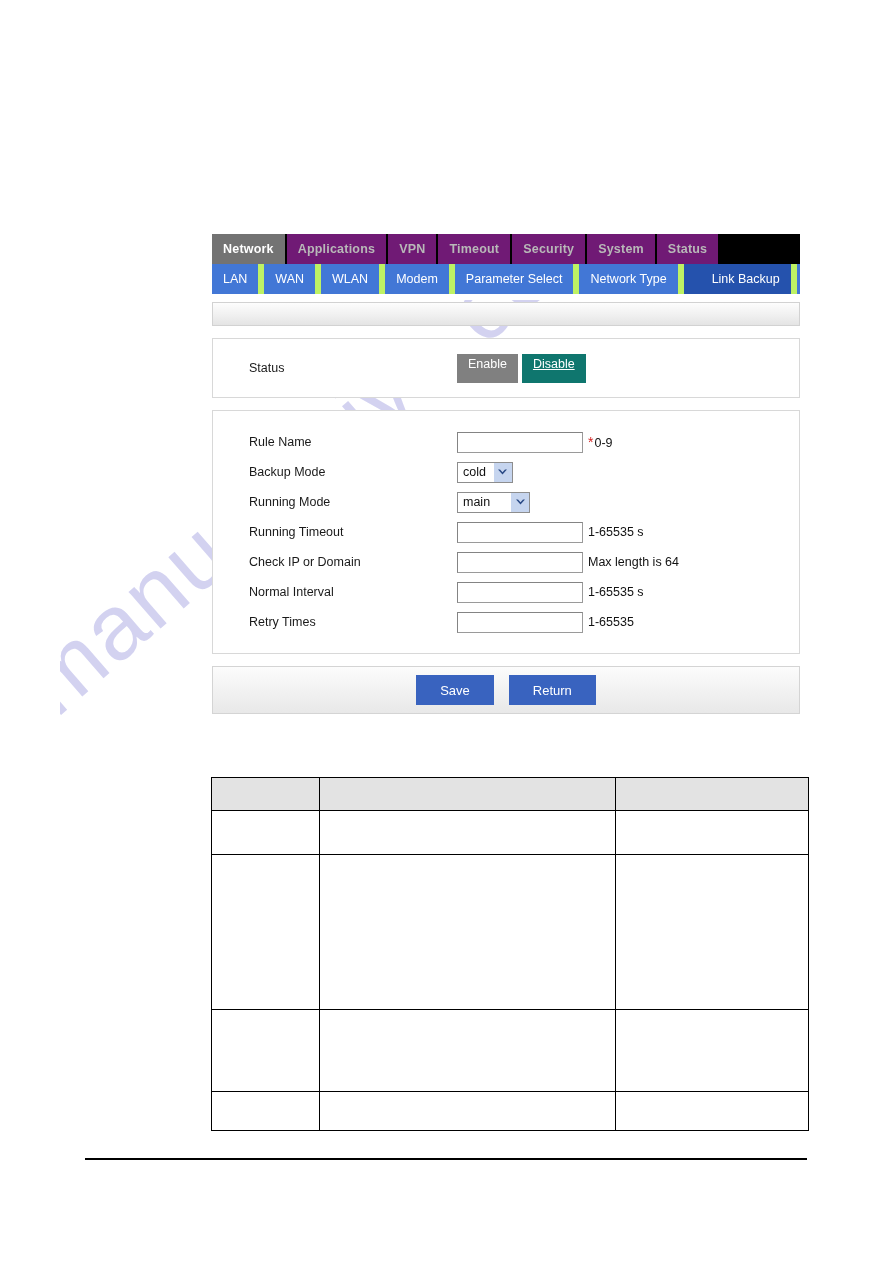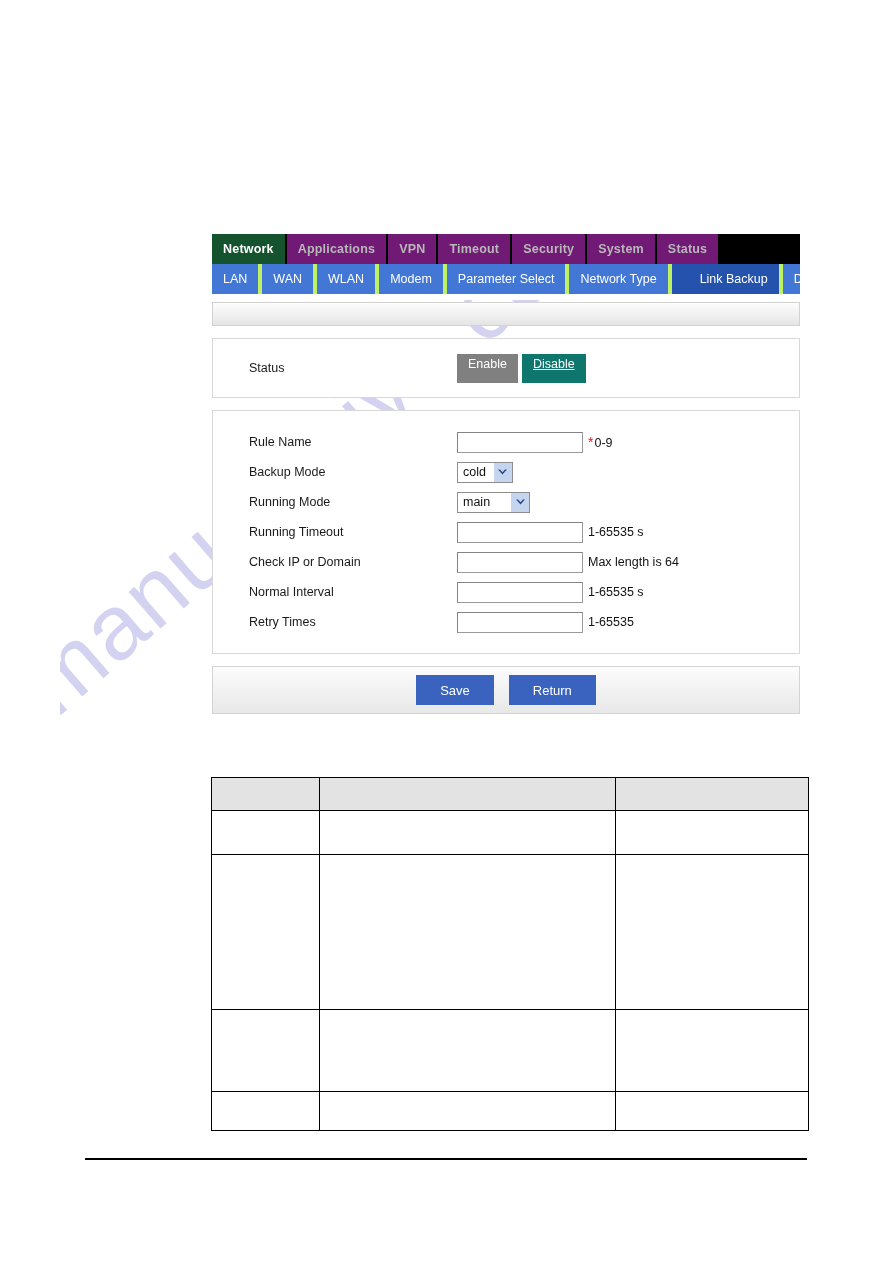--- a/index.html
+++ b/index.html
@@ -66,21 +66,21 @@
     font-weight: bold;
     display: flex;
     align-items: center;
     justify-content: center;
     padding: 0 11px;
     border-right: 2px solid #000;
     white-space: nowrap;
     letter-spacing: .2px;
   }
   .maintab.active {
-    background: #14532d;
+    background: #737373;
     color: #ffffff;
   }
   .maintabs .filler {
     flex: 1;
     background: #000000;
   }
 
   
   .subtabs {
     display: flex;
@@ -90,21 +90,21 @@
     overflow: hidden;
   }
   .subtab {
     color: #ffffff;
     background: #4277d6;
     font-size: 12.5px;
     display: flex;
     align-items: center;
     justify-content: center;
     padding: 0 11px;
-    border-right: 4px solid #bef264;
+    border-right: 6px solid #bef264;
     white-space: nowrap;
   }
   .subtab.active {
     background: #2552ad;
     padding-left: 28px;
   }
   .subtabs .filler {
     flex: 1;
     background: #2f63c9;
   }

